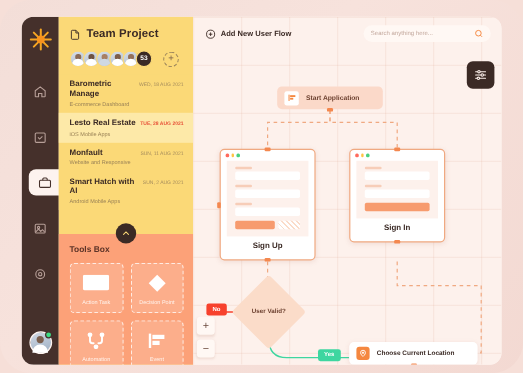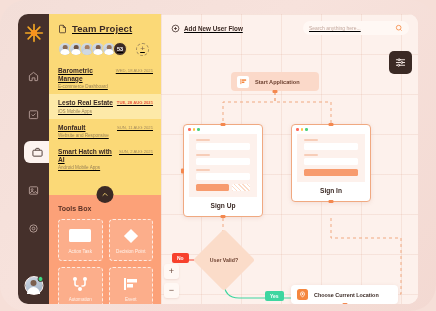--- a/index.html
+++ b/index.html
@@ -11,21 +11,20 @@
   }
   .device {
     position: absolute; left: 0; top: 0; width: 436px; height: 311px;
     background: linear-gradient(135deg,#f3ded8 0%,#f7e2dc 40%,#f3d9d2 100%);
     border-radius: 26px;
   }
   .screen {
     position: absolute; left: 18px; top: 14px; width: 400px; height: 290px;
     border-radius: 10px; overflow: hidden; background: #fdf3ef;
     display: flex;
-    text-decoration: underline;
   }
 
   
   .rail {
     width: 31px; height: 100%; background: #45302b;
     display: flex; flex-direction: column; align-items: center;
     padding-top: 9px; position: relative; flex: 0 0 31px;
   }
   .logo { width: 20px; height: 20px; position: relative; margin-bottom: 22px; }
   .logo svg { width: 20px; height: 20px; display: block; }

